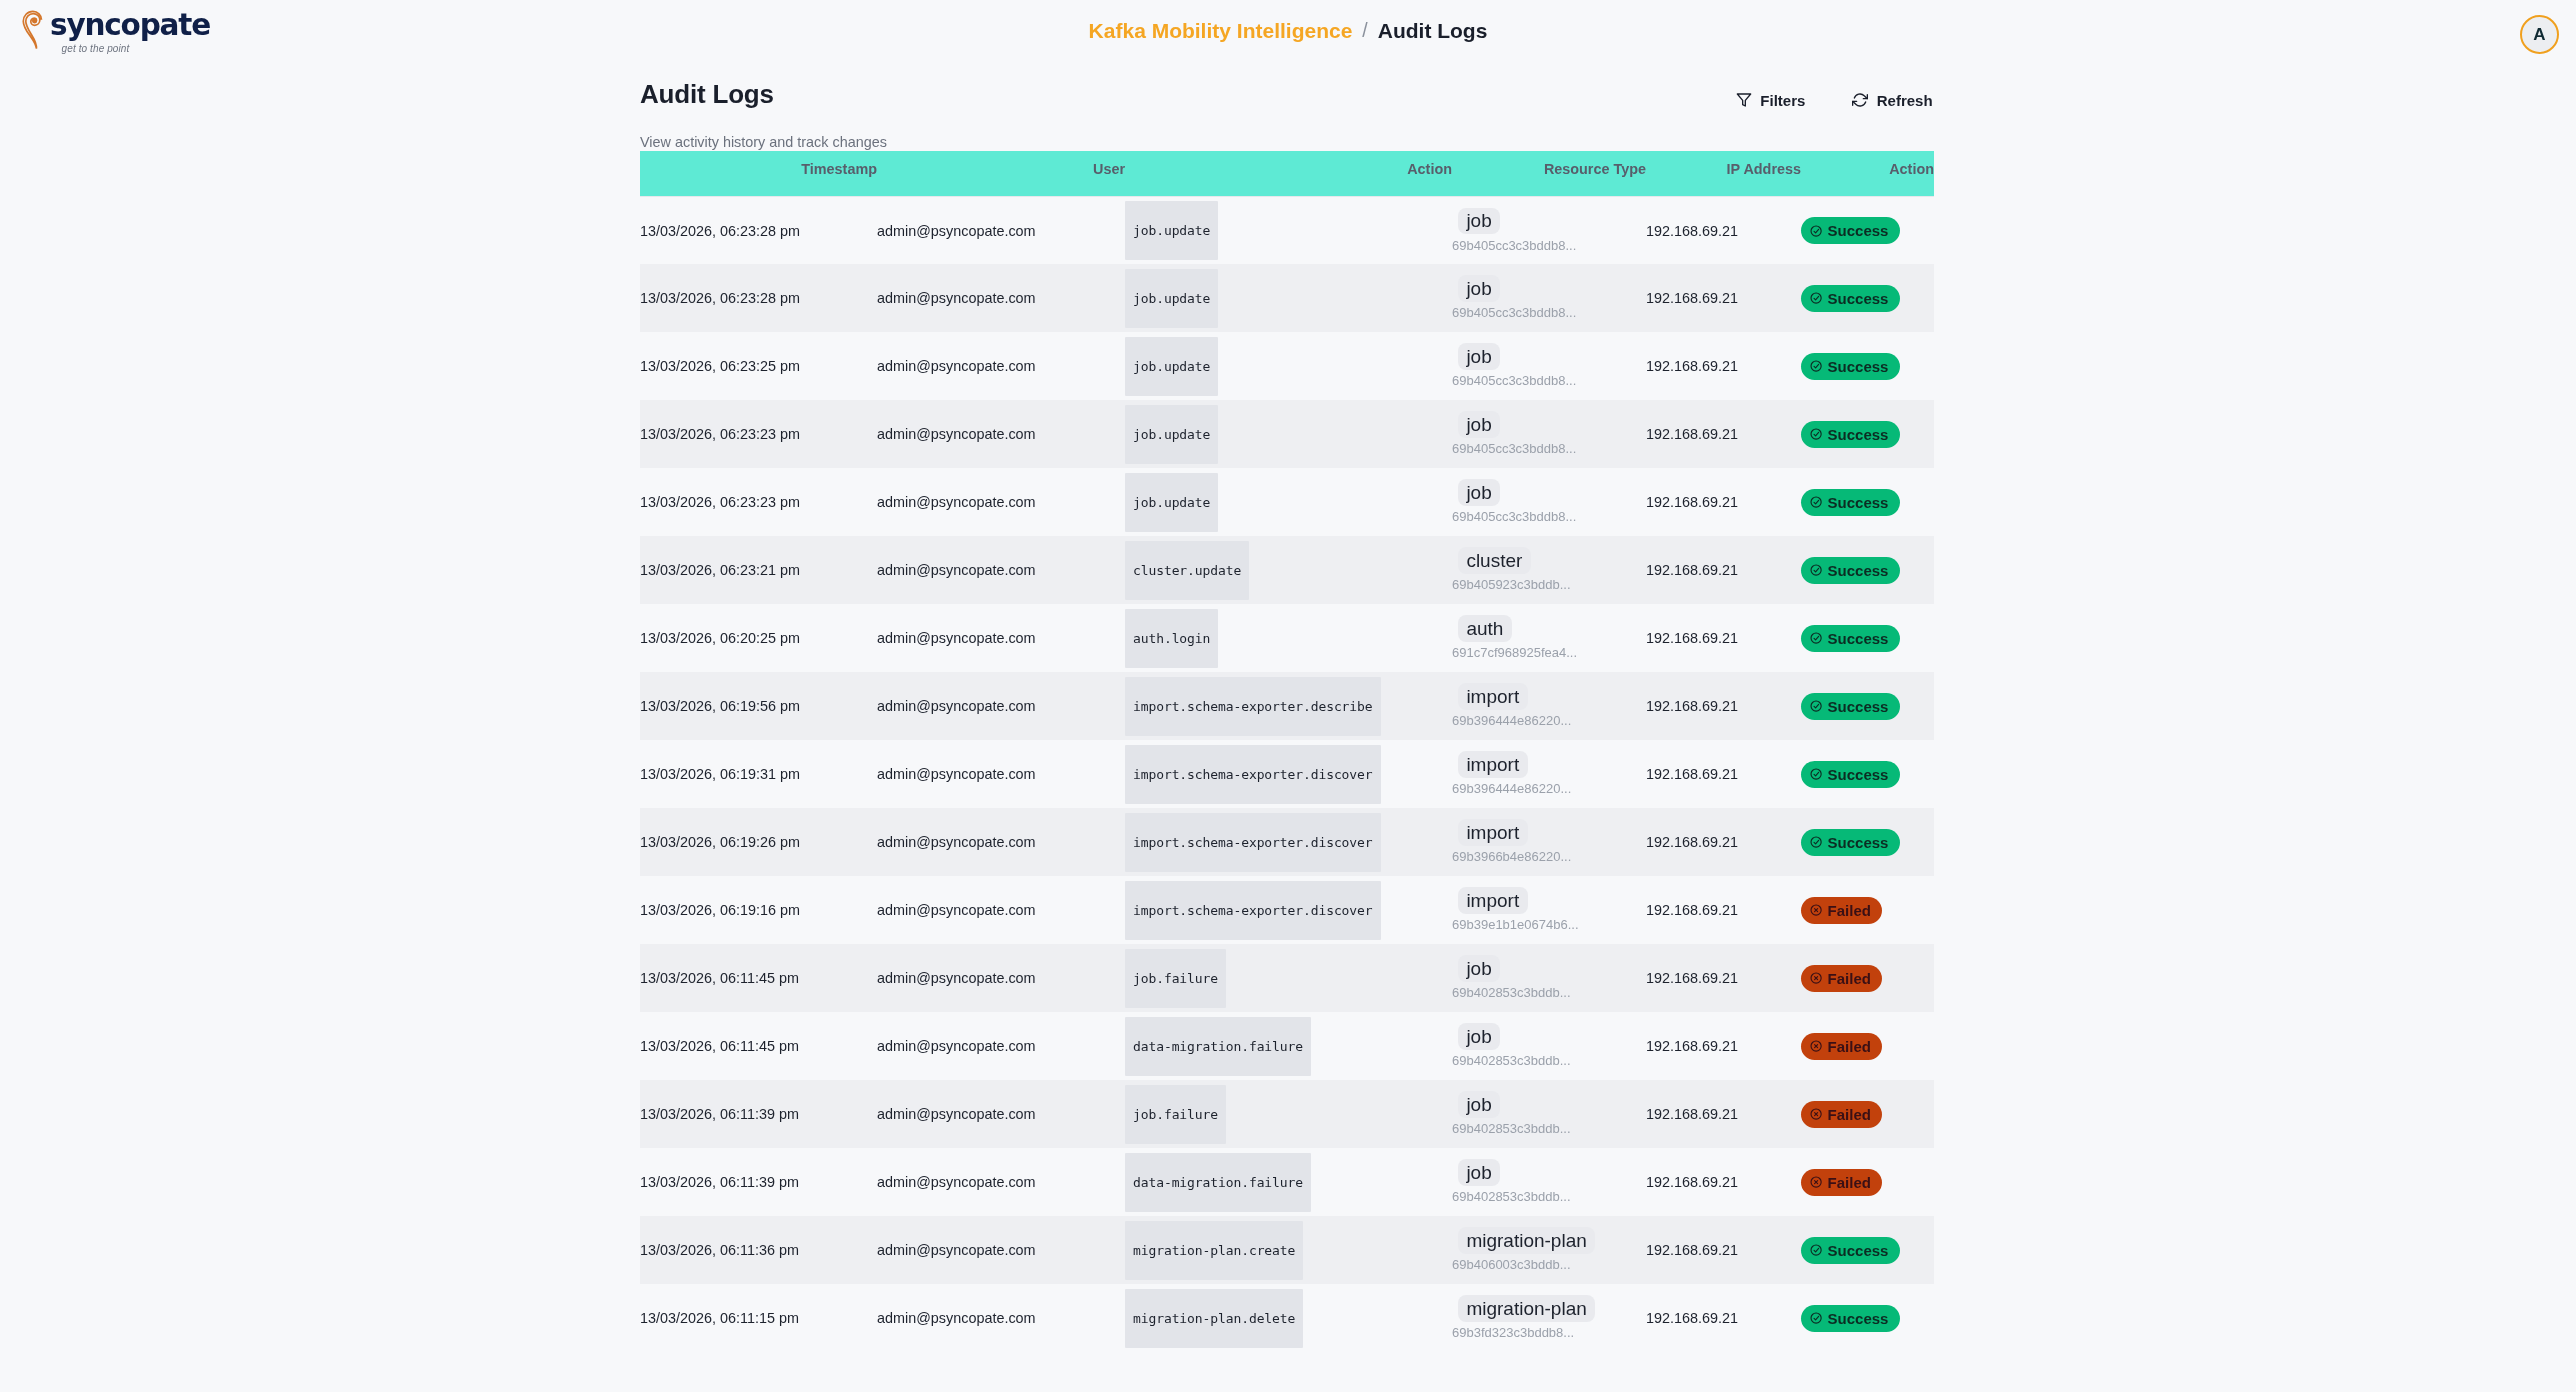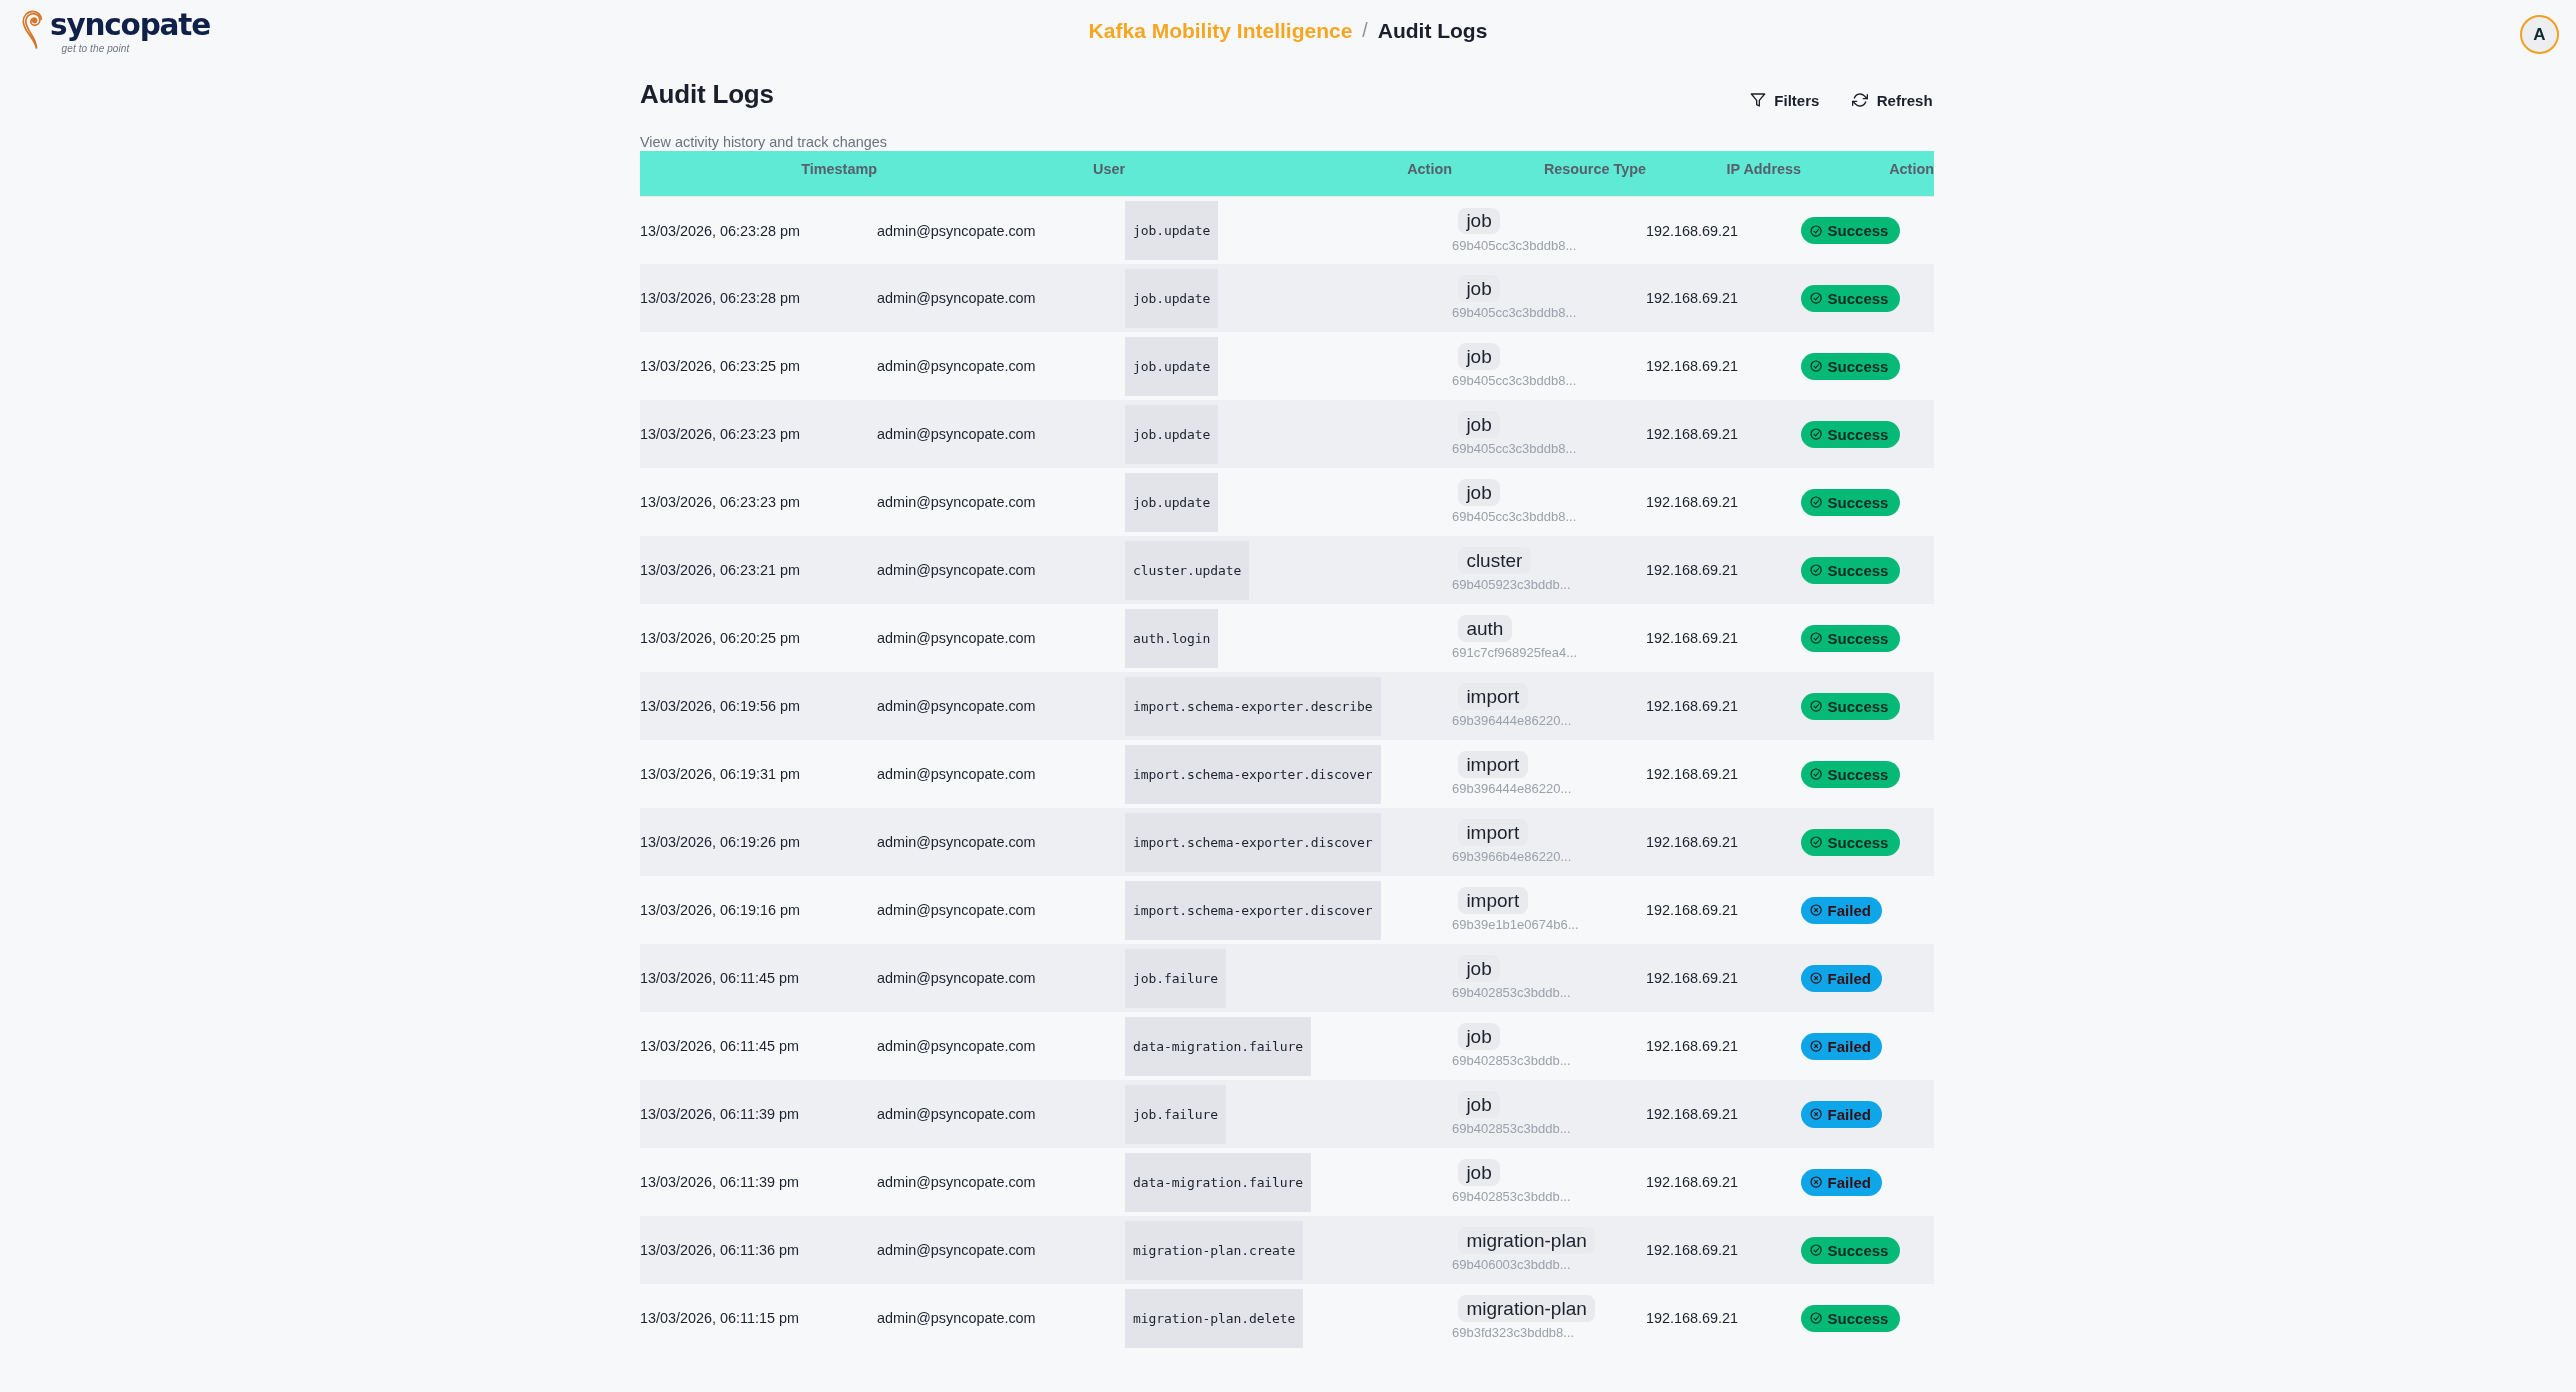--- a/index.html
+++ b/index.html
@@ -108,21 +108,21 @@
   }
   .page-sub {
     font-size: 14.4px;
     color: #6b717d;
     margin-top: 23px;
     line-height: 18.7px;
   }
   .head-actions {
     display: flex;
     align-items: center;
-    gap: 30px;
+    gap: 44px;
     padding-top: 11.5px;
   }
   .head-btn {
     display: flex;
     align-items: center;
     gap: 8.6px;
     background: transparent;
     border: none;
     font-family: "Liberation Sans", sans-serif;
     font-size: 15px;
@@ -207,21 +207,21 @@
     align-items: center;
     gap: 5.8px;
     border-radius: 718px;
     padding: 5px 11.5px 5px 8.6px;
     font-size: 15px;
     font-weight: 600;
     white-space: nowrap;
   }
   .badge svg { display: block; flex: 0 0 auto; }
   .badge.success { background: #06b977; color: #0c2c23; }
-  .badge.failed  { background: #0ea5e9; color: #3a1015; }
+  .badge.failed  { background: #c2410c; color: #3a1015; }
 </style>
 </head>
 <body>
 
 <div class="topbar">
 
   <div class="logo-wrap">
     <svg class="logo-mark" viewBox="0 0 46 56">
       <path d="M30 13.5c0-6.4-5.4-11.5-12-11.5C10.4 2 4.5 8 4.5 15.6c0 8.4 5.6 15.3 10.6 22.2 4.3 6 7.1 10.6 7.9 16.4.2-6.4-2.2-11.9-6.2-18.3C12.4 28.7 8 22.4 8 15.8 8 9.8 12.6 5 18.3 5c5.2 0 9.4 3.9 9.4 8.8 0 4.3-3.2 7.6-7.2 7.6-3.1 0-5.5-2.3-5.5-5.2 0-2.5 1.9-4.4 4.2-4.4 1.9 0 3.4 1.4 3.4 3.2 0 1.5-1.1 2.6-2.5 2.6-1.1 0-2-.8-2-1.8 0-.8.6-1.4 1.3-1.4" fill="none" stroke="#d4772c" stroke-width="2.4"></path>
       <circle cx="20.5" cy="14.2" r="3.6" fill="#d4772c"></circle>

